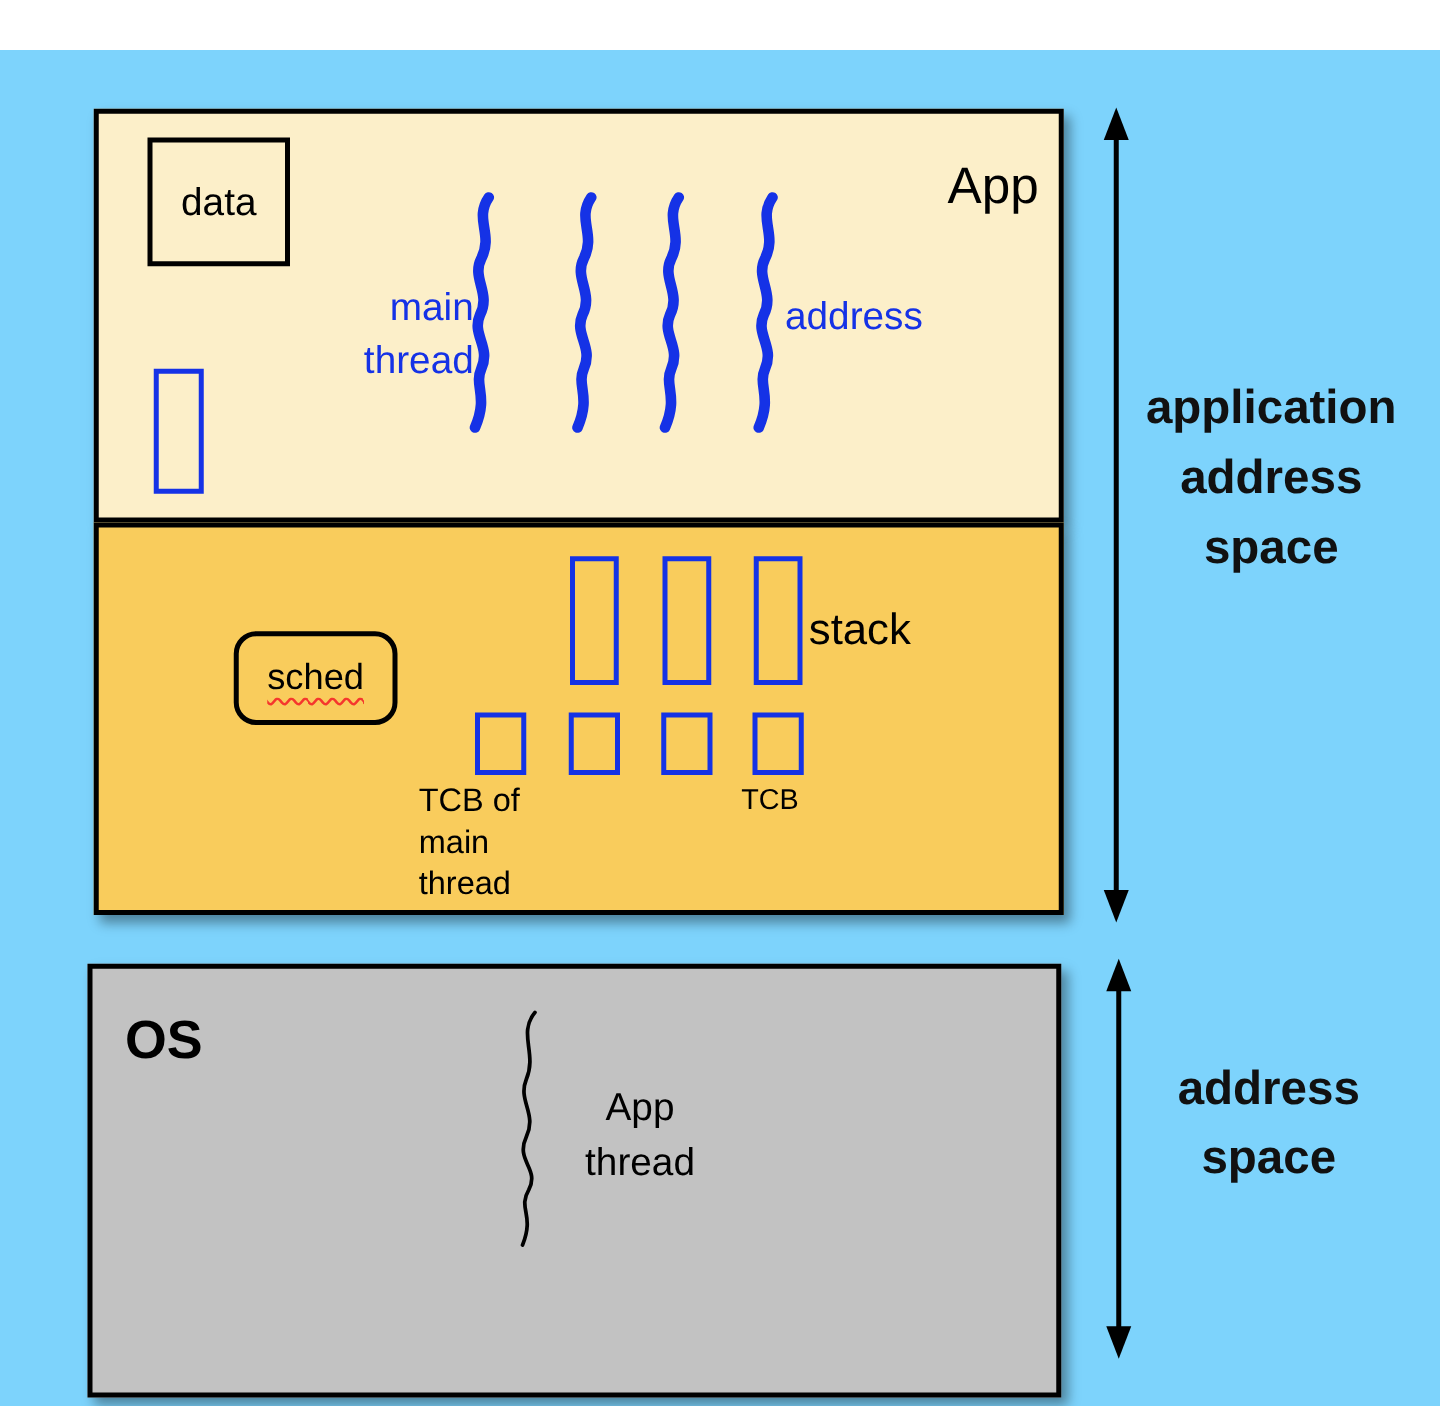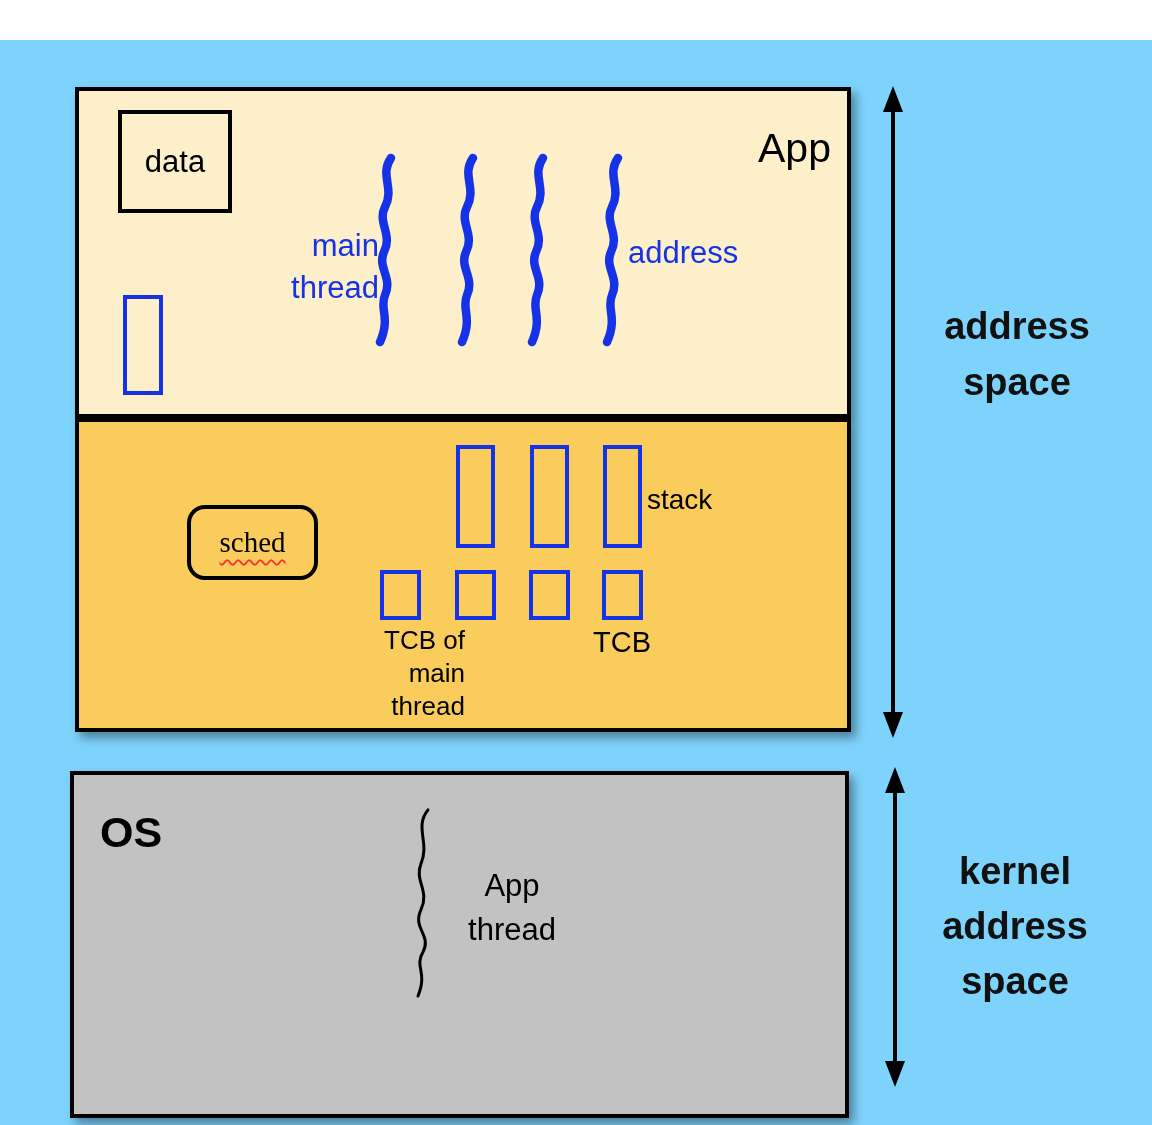--- a/index.html
+++ b/index.html
@@ -28,29 +28,29 @@
   .program-stack-label{left:86px;top:274px;font-size:31px;}
   .sq{width:36px;height:196px;top:61px;}
   .sq1{left:288px;} .sq2{left:370px;} .sq3{left:440px;} .sq4{left:515px;}
 
   
   .sched-box{left:108px;top:83px;width:131px;height:75px;border:4px solid #000;
              border-radius:18px;box-sizing:border-box;display:flex;align-items:center;
              justify-content:center;}
   .sched-text{font-size:29px;text-decoration:underline;text-decoration-style:wavy;
              text-decoration-color:var(--underline-red,#F5372D);
-             text-decoration-thickness:2px;text-underline-offset:7px;font-family:Liberation Serif, serif;}
+             text-decoration-thickness:2px;text-underline-offset:7px;}
   .stack-rect{top:23px;width:39px;height:103px;}
   .st1{left:377px;} .st2{left:451px;} .st3{left:524px;}
   .tcb-rect{top:148px;width:41px;height:50px;}
   .tc0{left:301px;} .tc1{left:376px;} .tc2{left:450px;} .tc3{left:523px;}
-  .stack-label{left:568px;top:62px;font-size:28px;}
-  .tcb-main-label{left:256px;top:202px;width:130px;text-align:right;
+  .stack-label{left:568px;top:62px;font-size:35px;}
+  .tcb-main-label{left:256px;top:202px;width:130px;text-align:left;
                   font-size:26px;line-height:33px;}
-  .tcb-label{left:514px;top:204px;font-size:29px;}
+  .tcb-label{left:514px;top:204px;font-size:23px;}
   .tsl-title{left:548px;top:258px;font-size:35px;font-weight:700;}
 
   
   .os-title{left:26px;top:33px;font-size:43px;font-weight:700;}
   .kernel-squiggle{left:330px;top:31px;width:36px;height:192px;}
   .process-thread-label{left:338px;top:89px;width:200px;text-align:center;
                         font-size:31px;line-height:44px;}
 
   
   .v-arrow{position:absolute;width:30px;}
@@ -140,23 +140,23 @@
     <polygon points="15,653 5,627 25,627" fill="#000"></polygon>
   </svg>
 
   <svg class="v-arrow kernel-arrow" viewBox="0 0 30 322" preserveAspectRatio="none">
     <line x1="15" y1="22" x2="15" y2="300" stroke="#000" stroke-width="4"></line>
     <polygon points="15,1 5,27 25,27" fill="#000"></polygon>
     <polygon points="15,321 5,295 25,295" fill="#000"></polygon>
   </svg>
 
   <div class="addr-label app-addr-label">
+    <div>application</div>
     <div>address</div>
     <div>space</div>
   </div>
 
   <div class="addr-label kernel-addr-label">
-    <div>kernel</div>
     <div>address</div>
     <div>space</div>
   </div>
 
 </div>
 
 </body></html>

